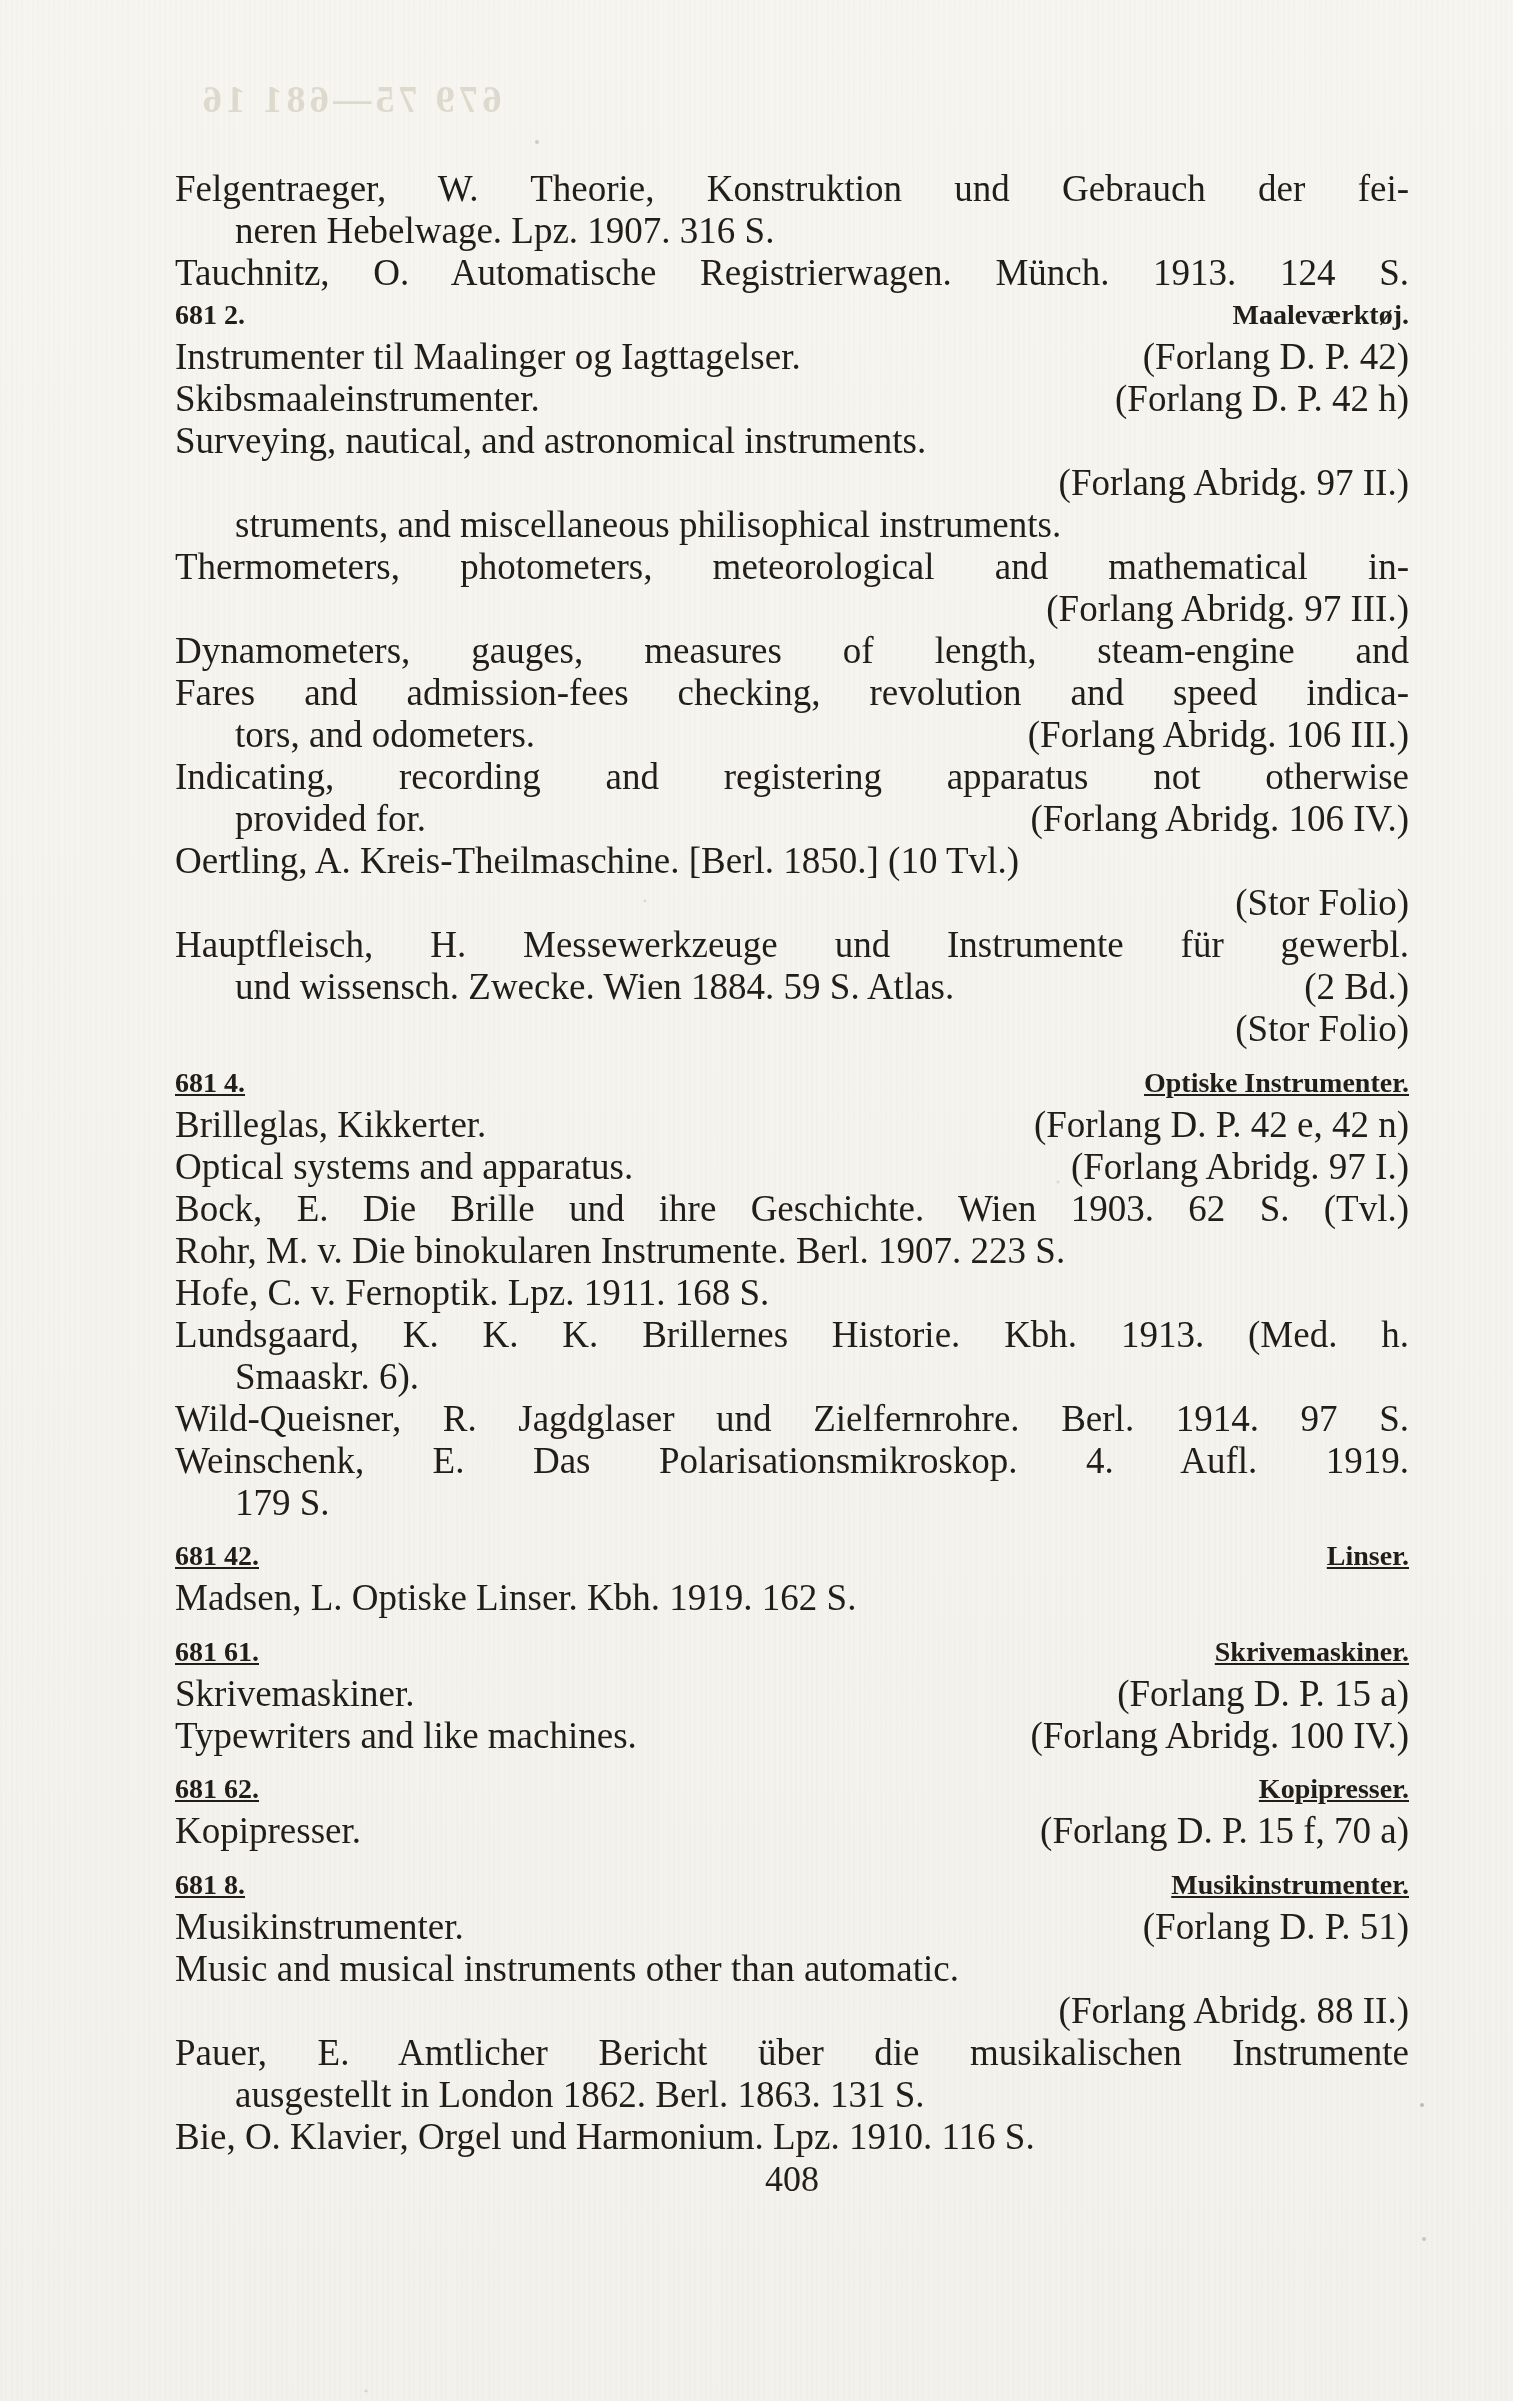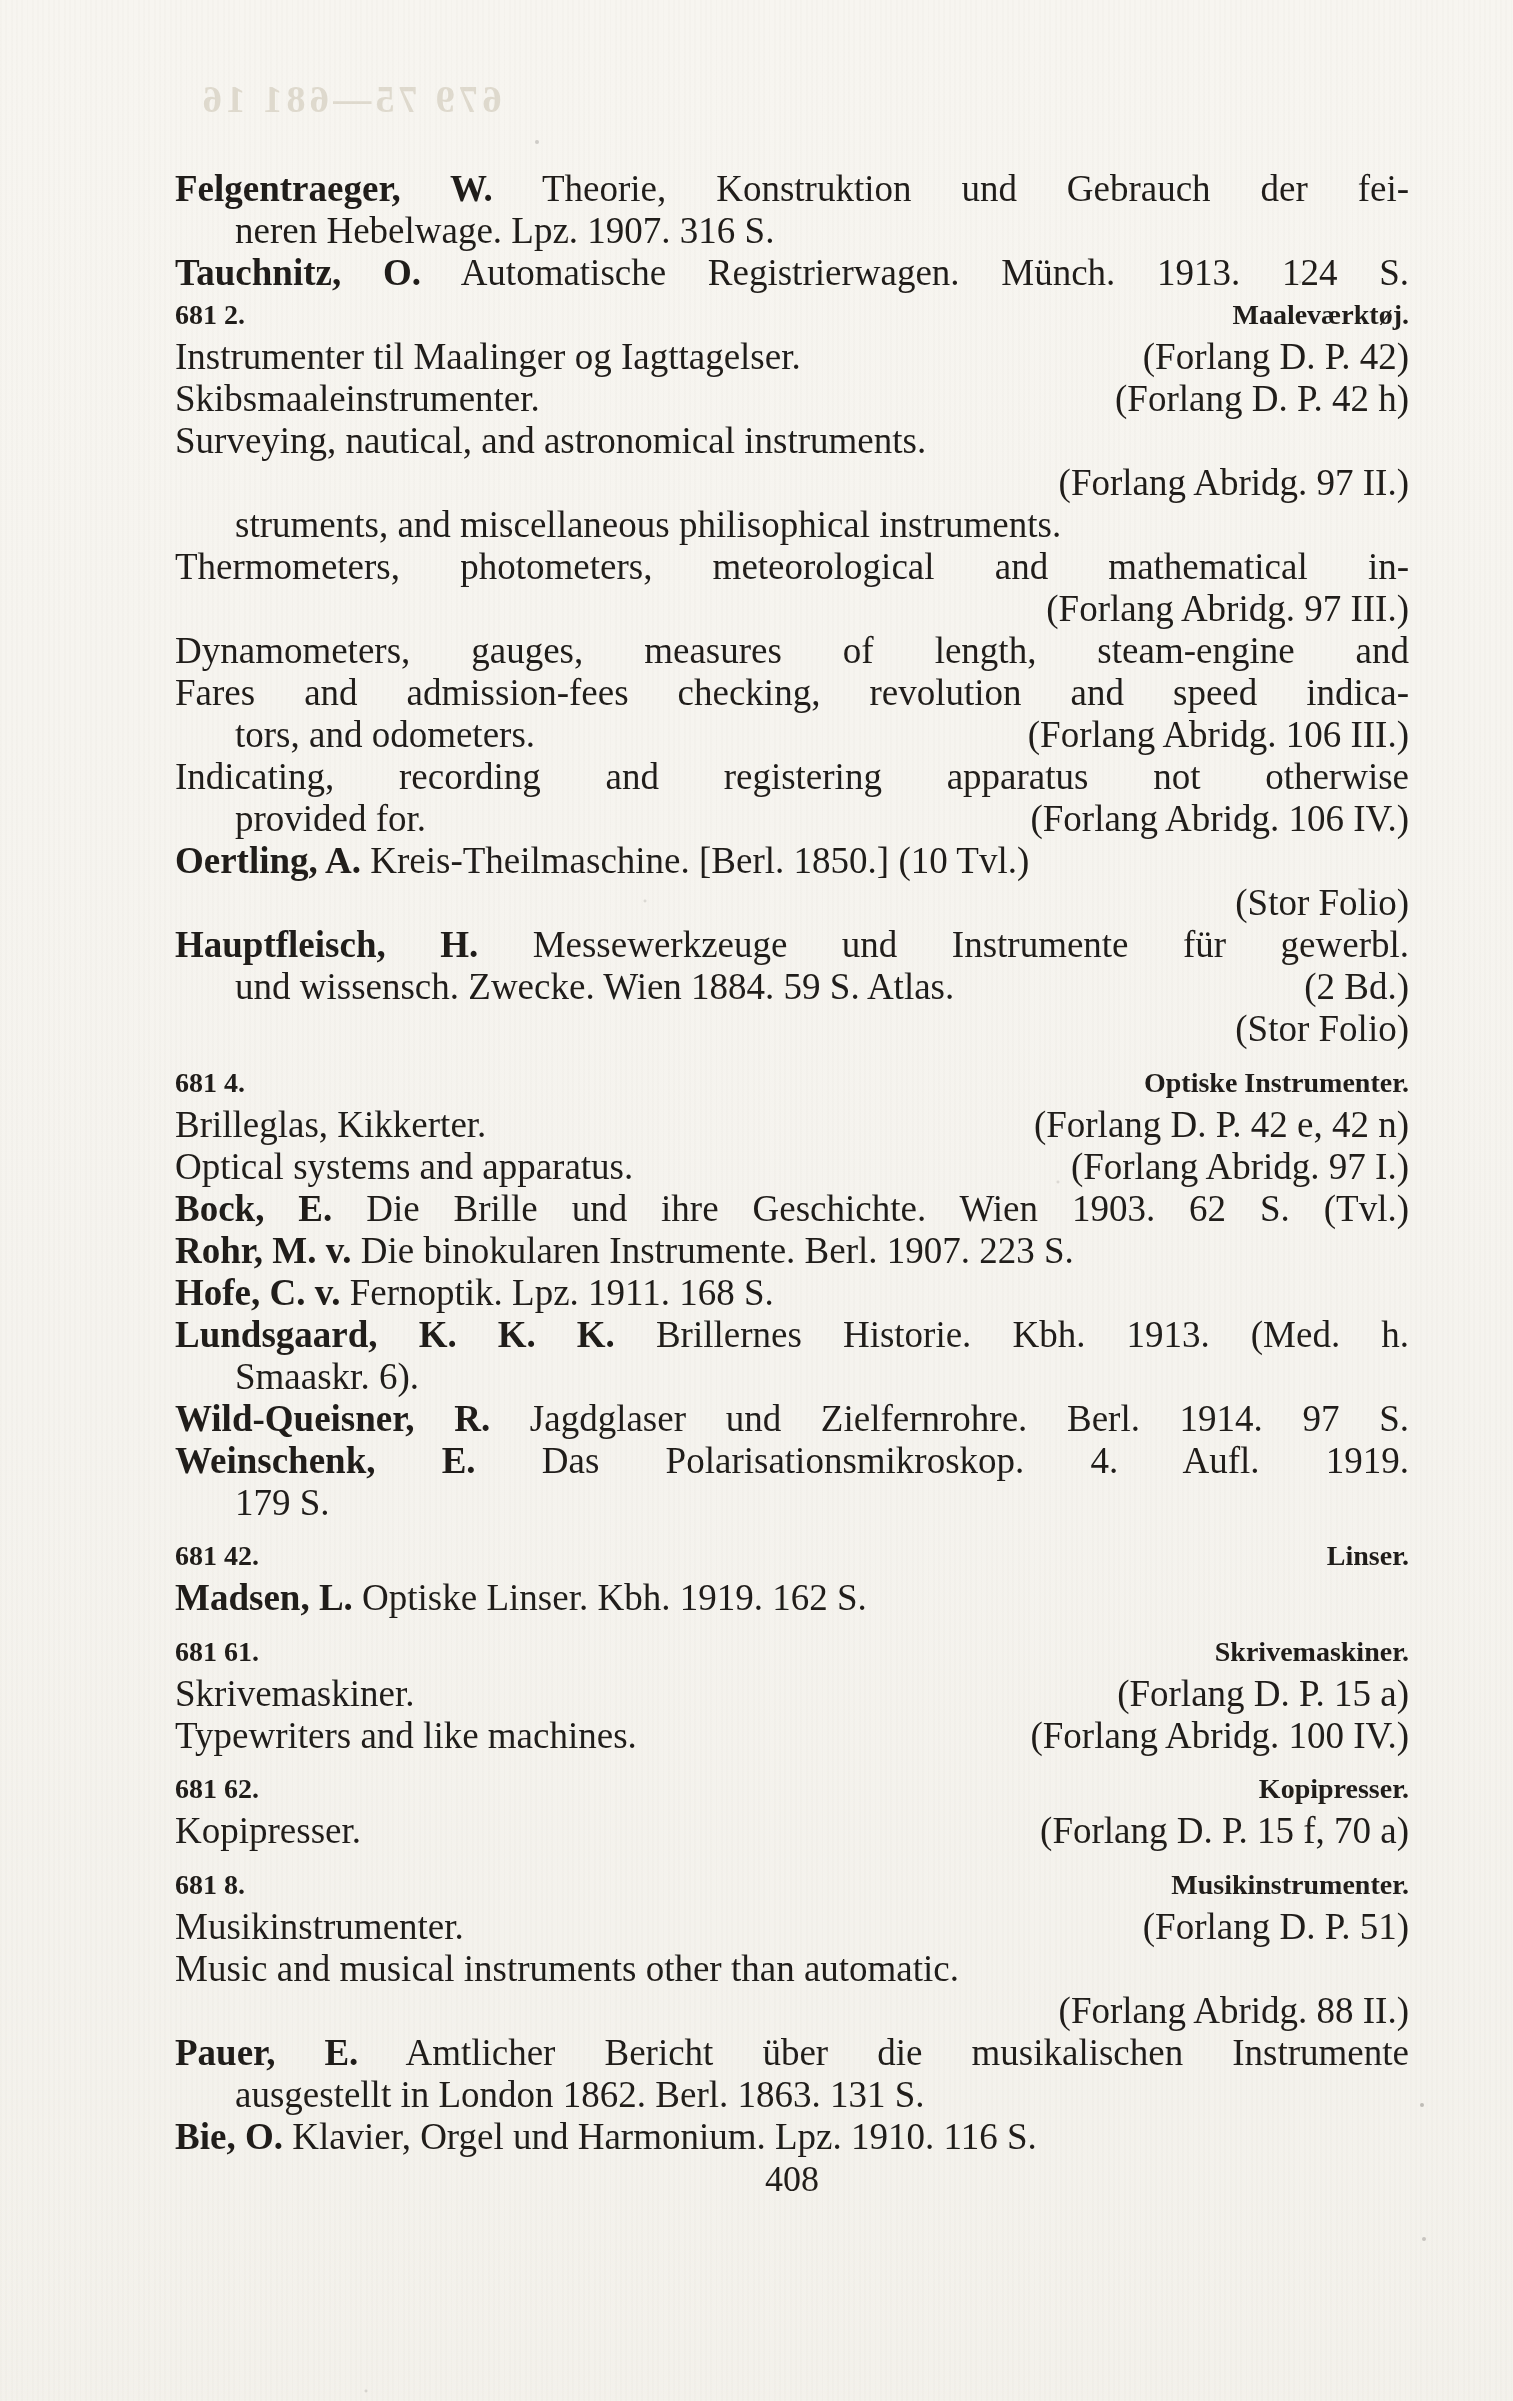--- a/index.html
+++ b/index.html
@@ -34,22 +34,22 @@
     line-height: 42px;
     font-size: 37px;
     white-space: nowrap;
   }
   .line.justify { text-align: justify; text-align-last: justify; white-space: normal; }
   .line.pair { display: flex; justify-content: space-between; align-items: baseline; gap: 16px; }
   .line.right { display: flex; justify-content: flex-end; }
   .line.indent { padding-left: 60px; }
   .line.section { display: flex; justify-content: space-between; align-items: baseline;
                   font-weight: 700; font-size: 28px; }
-  .line.gap { margin-top: 11.5px; }
-  .b { font-weight: 700; }
+  .line.gap { margin-top: 11.5px; text-decoration: underline; }
+  .b { font-weight: 400; }
   .pagenum {
     text-align: center;
     font-size: 36px;
     line-height: 42px;
   }
   .specks {
     position: absolute; left: 0; top: 0; width: 1.9px; height: 1.9px;
     border-radius: 50%;
     background: transparent;
     box-shadow:

